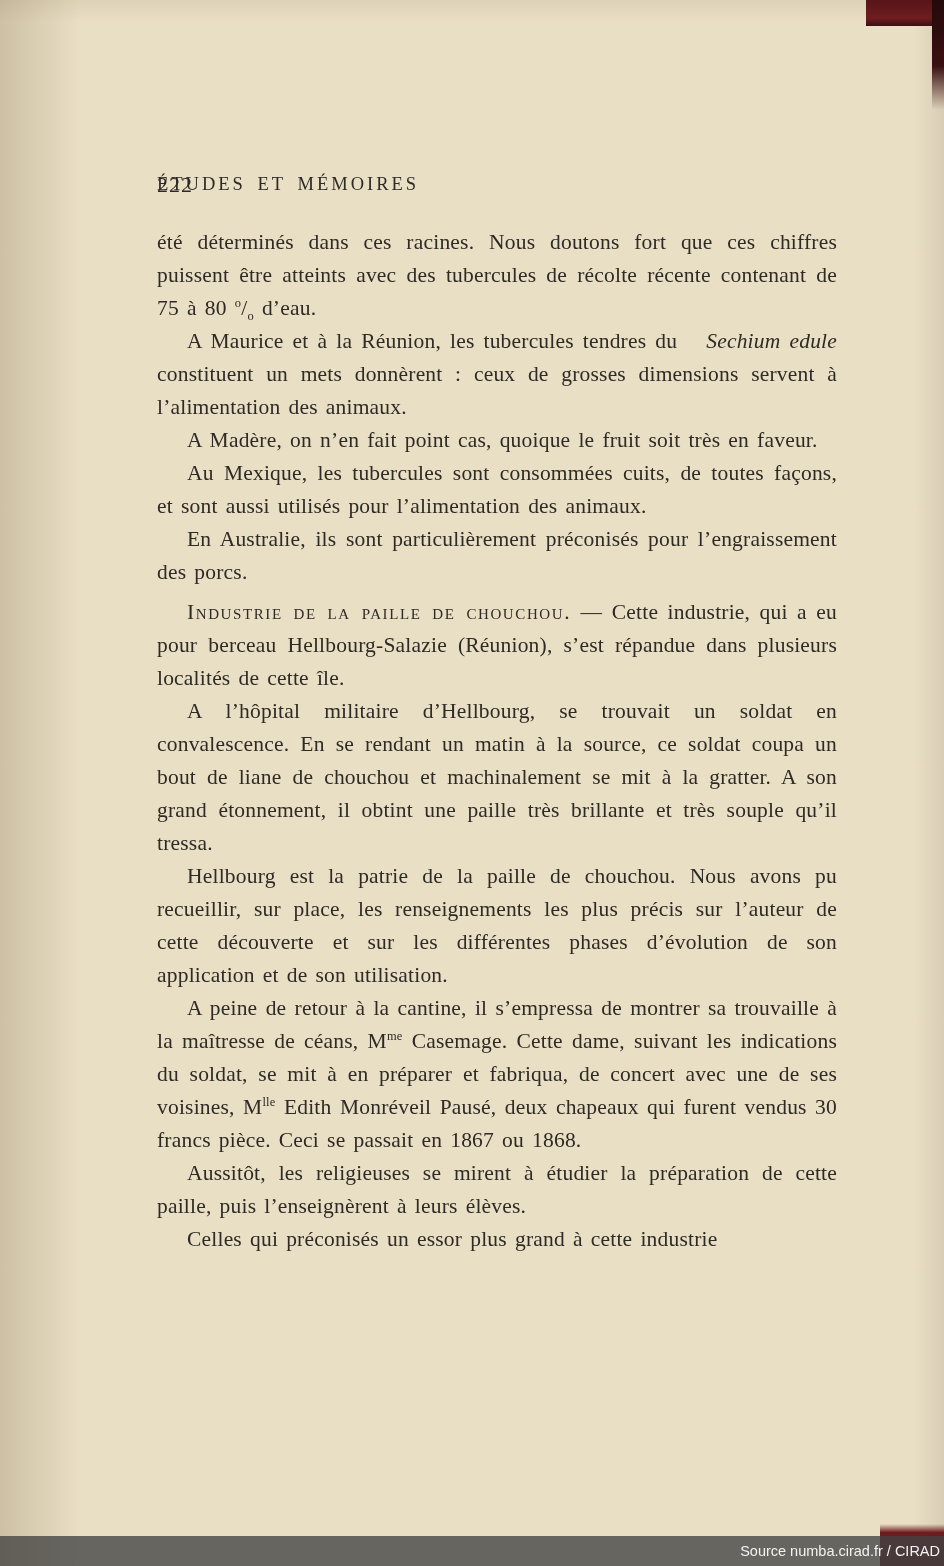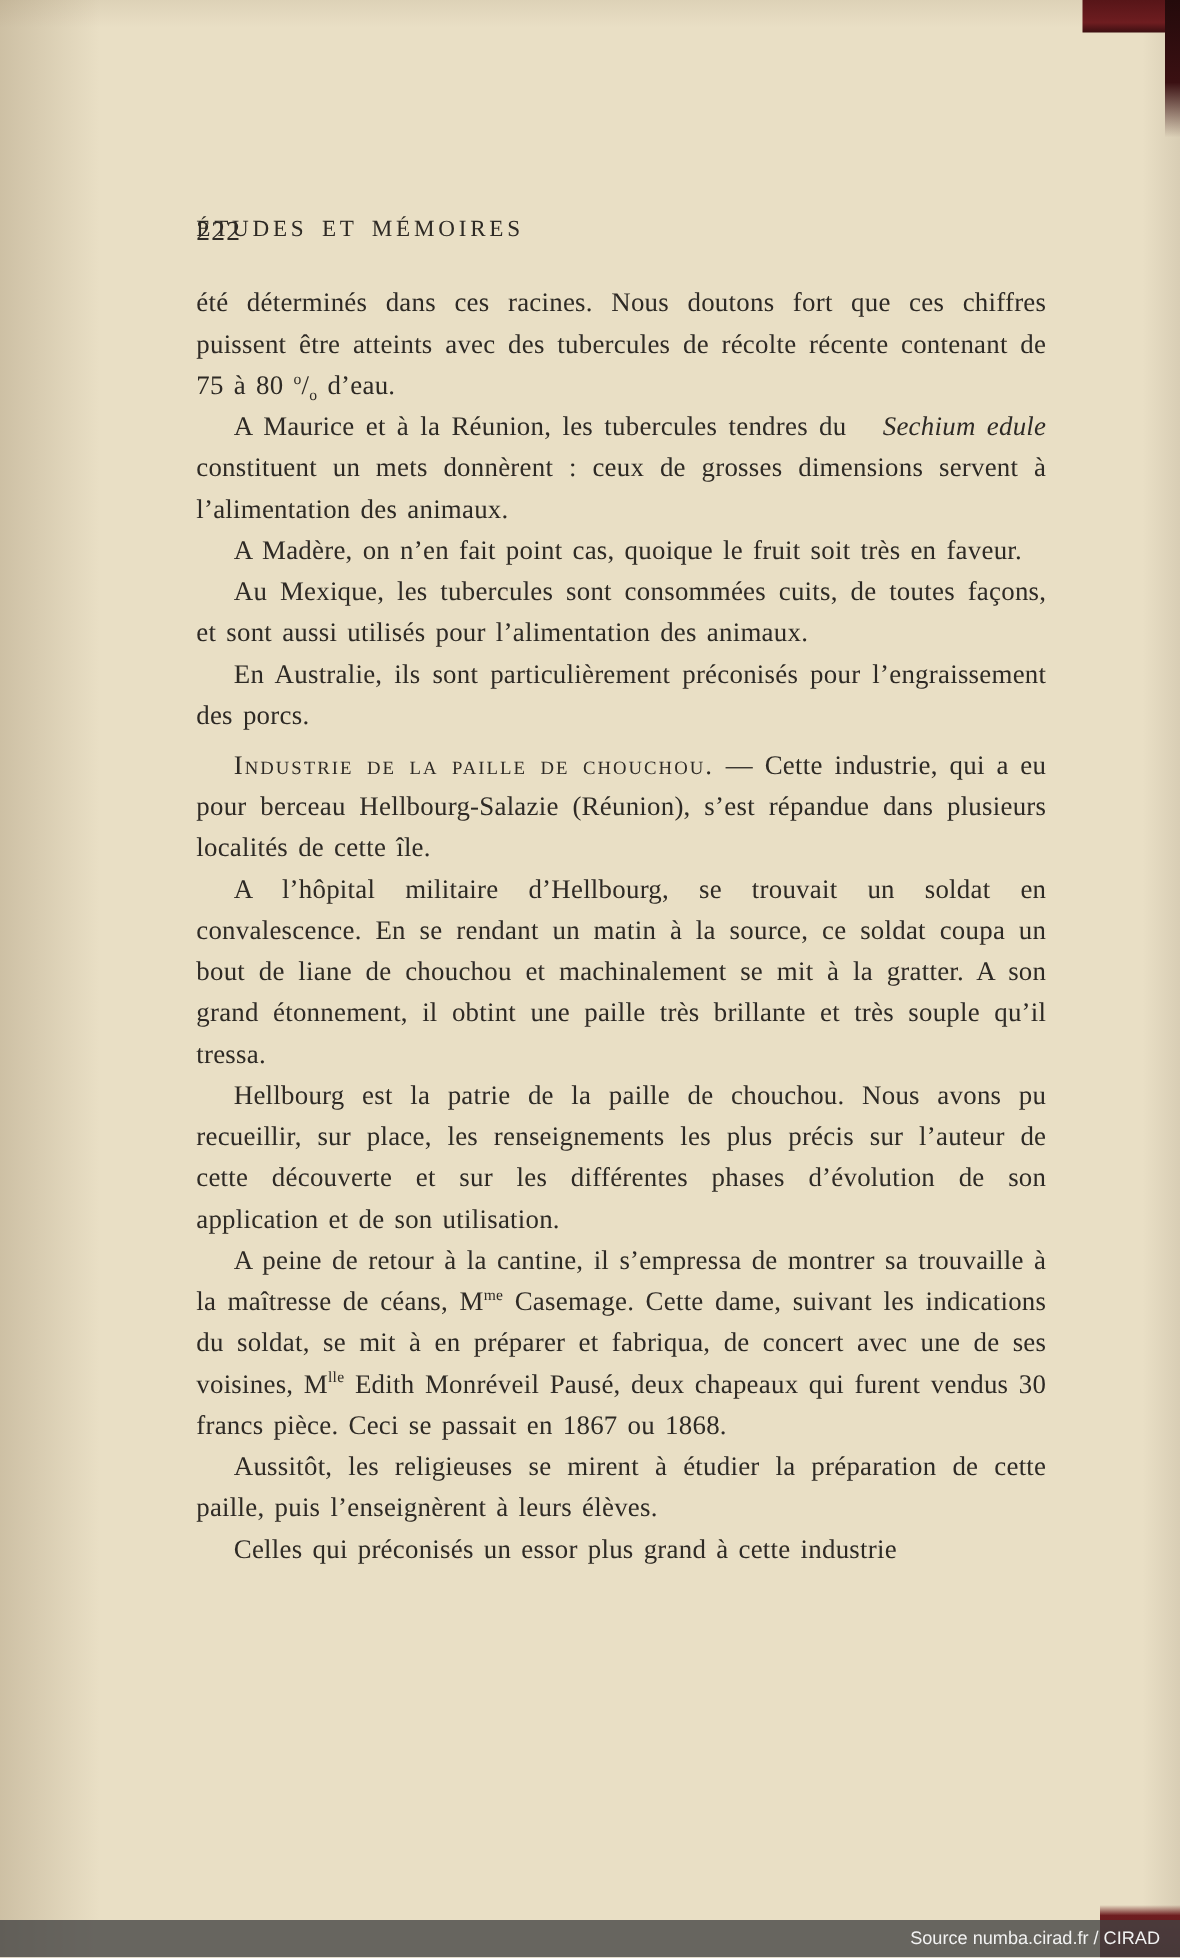--- a/index.html
+++ b/index.html
@@ -129,21 +129,21 @@
     left: 0; bottom: 0;
     width: 944px;
     height: 30px;
     background: rgba(66, 66, 66, 0.78);
     color: #f2f2f2;
     font-family: "Liberation Sans", sans-serif;
     font-size: 14.5px;
     line-height: 30px;
     text-align: right;
     box-sizing: border-box;
-    padding-right: 16px;
+    padding-right: 4px;
   }
 </style>
 </head>
 <body>
 
 <div class="scan">
 
   <div class="edge-left"></div>
   <div class="cover-top-right"></div>
   <div class="cover-right-strip"></div>

